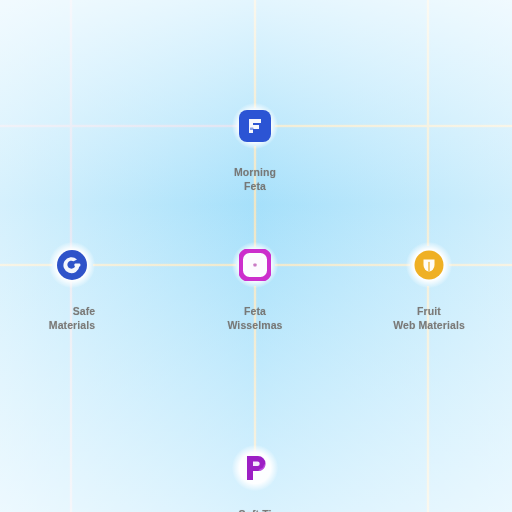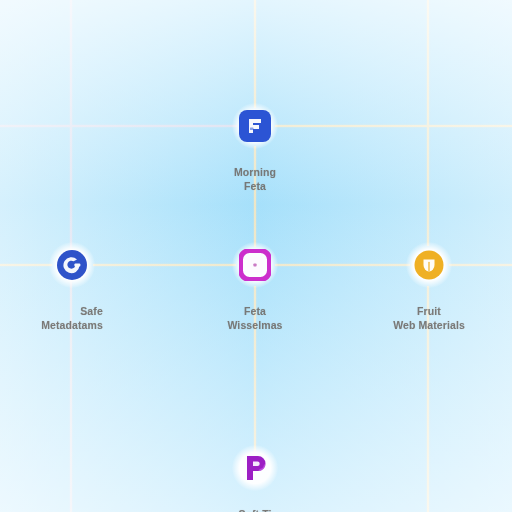--- a/index.html
+++ b/index.html
@@ -147,21 +147,21 @@
     <div class="node-icon">
       <div class="icon-halo"></div>
       <svg class="icon-art" width="32" height="32" viewBox="0 0 32 32" aria-hidden="true">
         <circle cx="16" cy="16" r="15" fill="#2f53c9"></circle>
         <path d="M21 10.5 a8 8 0 1 0 2.4 6.4 h-4.2 a4 4 0 1 1 -1.6 -4.6 z" fill="#ffffff" opacity="0.95"></path>
         <rect x="18.4" y="14.4" width="6" height="3.2" rx="1.1" fill="#ffffff" opacity="0.95"></rect>
       </svg>
     </div>
     <div class="node-label">
       <span>Safe</span>
-      <span class="l2">Metadatams</span>
+      <span class="l2">Materials</span>
     </div>
   </div>
 
   <div class="node" style="left:255px; top:249px;">
     <div class="node-icon">
       <div class="icon-halo"></div>
       <svg class="icon-art" width="32" height="32" viewBox="0 0 32 32" aria-hidden="true">
         <rect x="1.5" y="1.5" width="29" height="29" rx="9" ry="9" fill="none" stroke="#cc2ecc" stroke-width="5"></rect>
         <rect x="8" y="8" width="16" height="16" rx="2.5" ry="2.5" fill="#fdfaff"></rect>
         <rect x="14.4" y="14.4" width="3.2" height="3.2" rx="0.8" fill="#a8249f" opacity="0.6"></rect>

